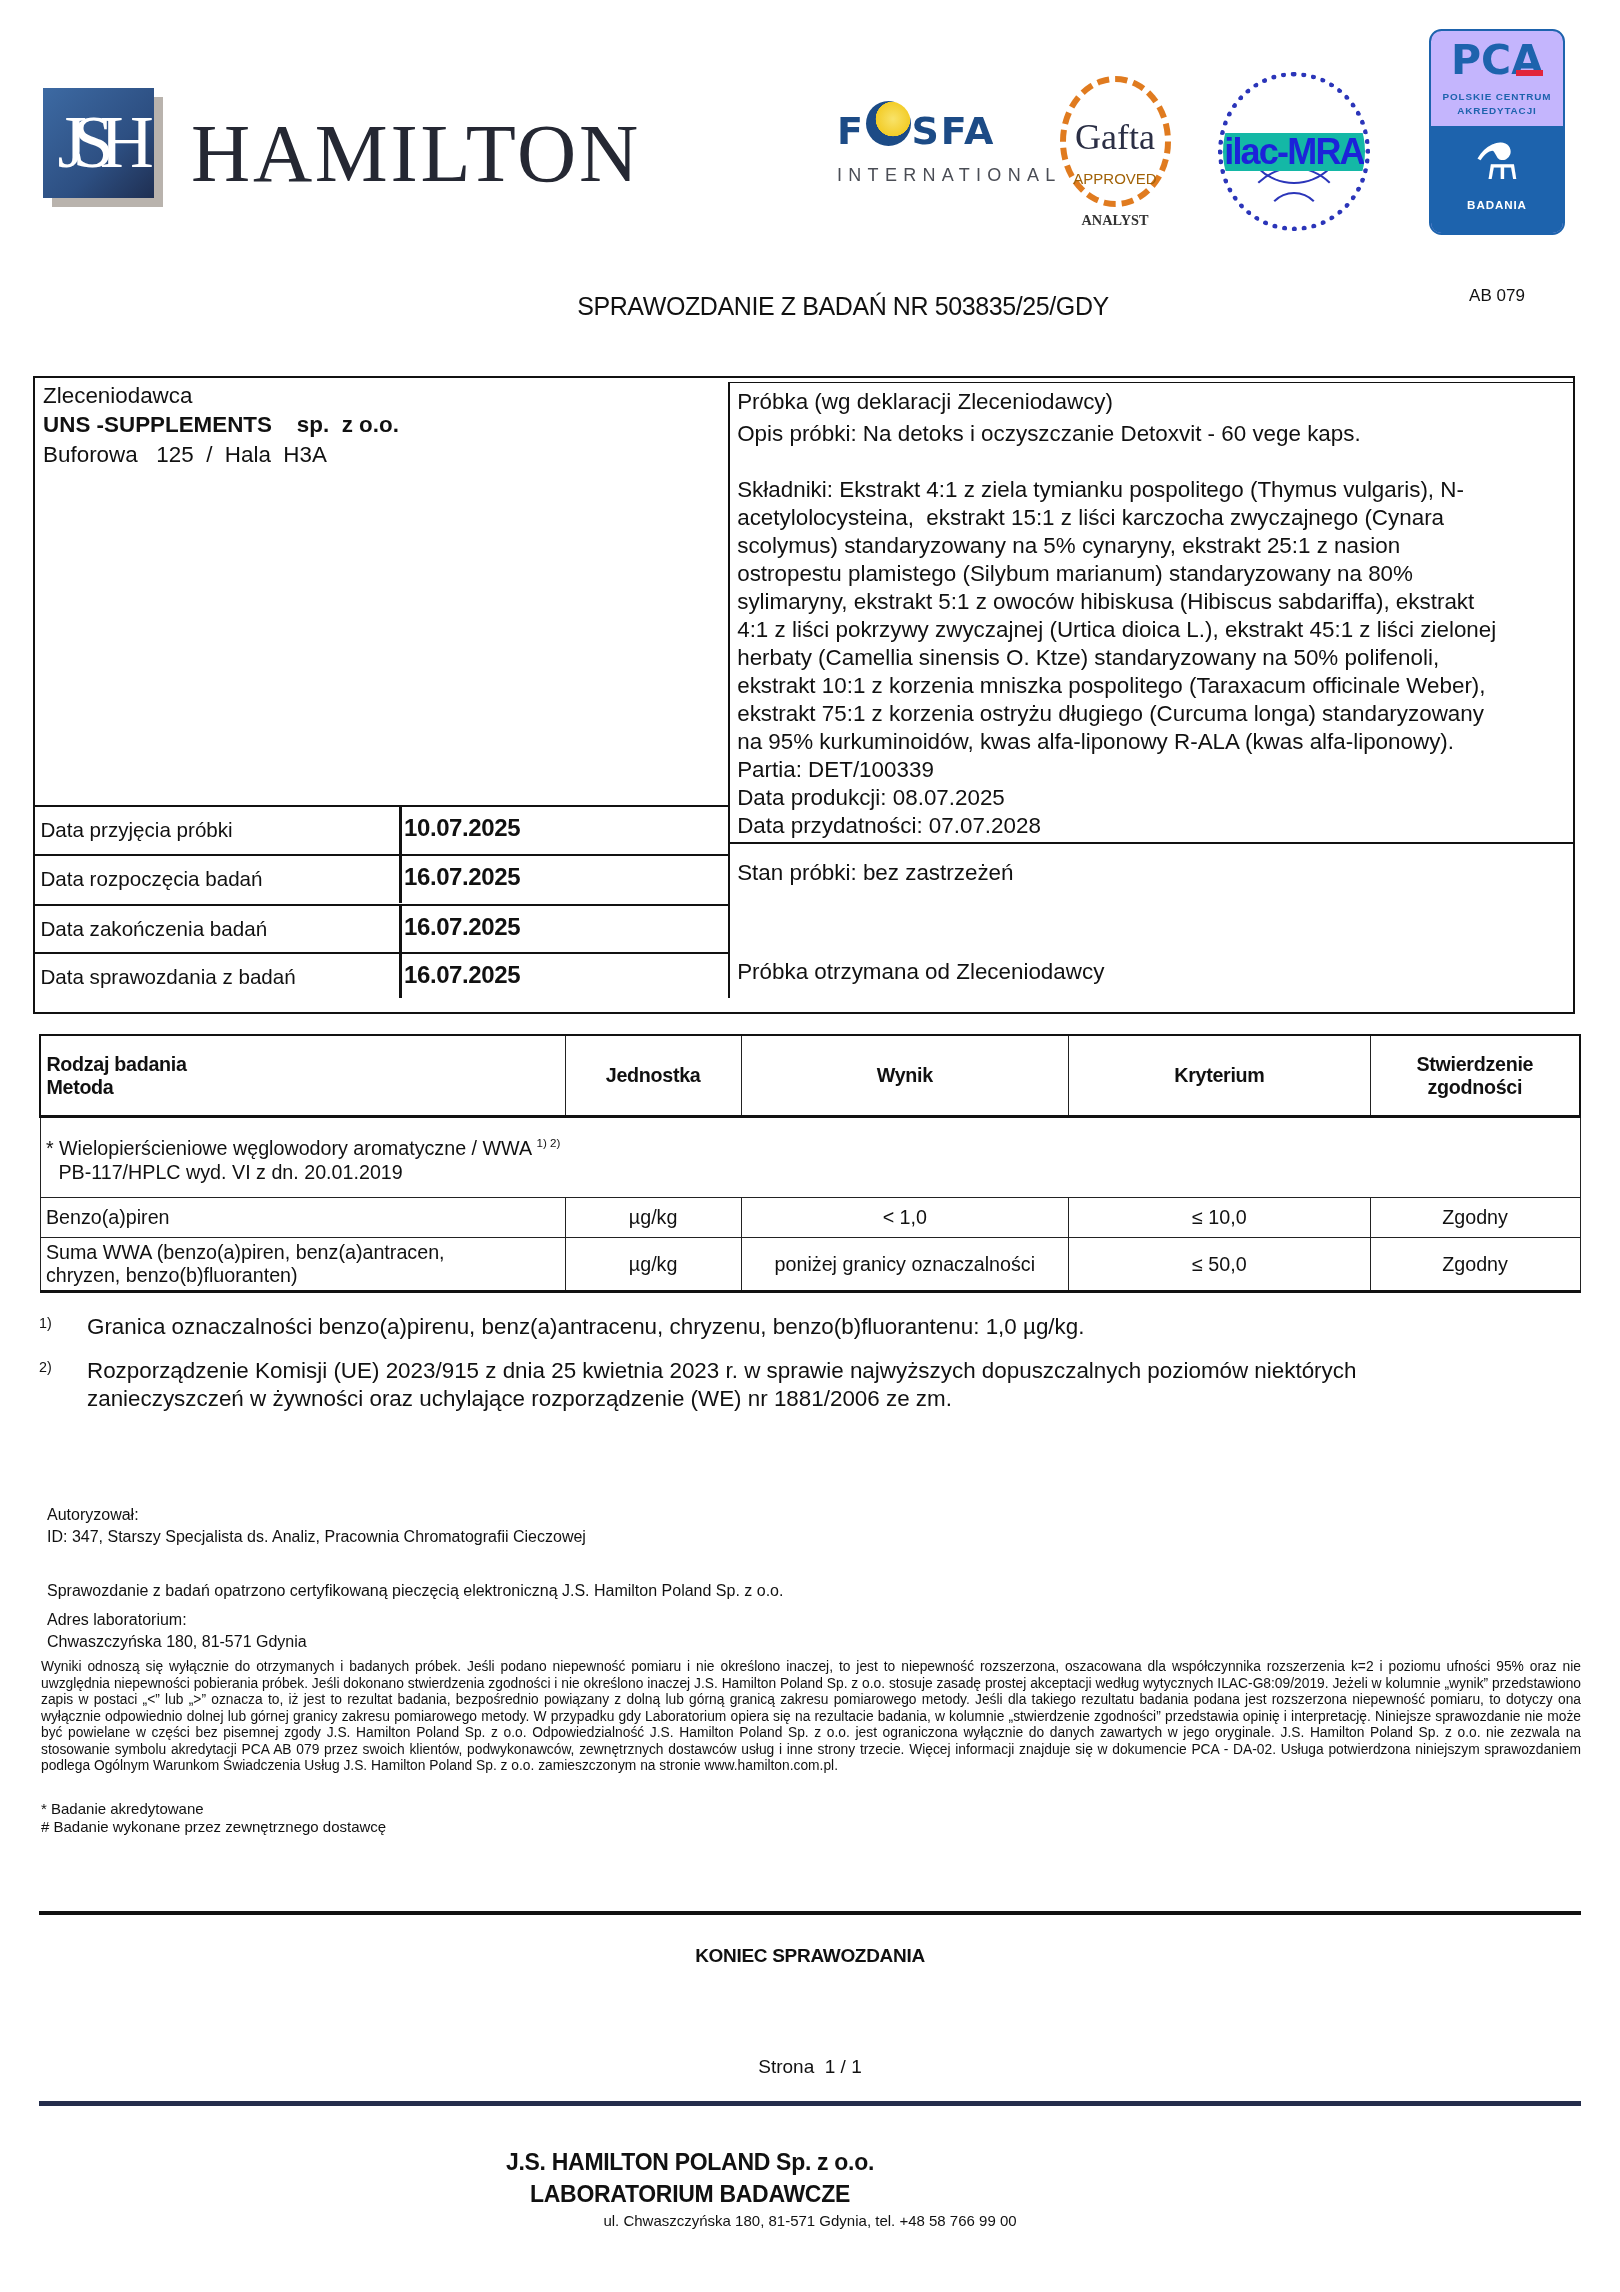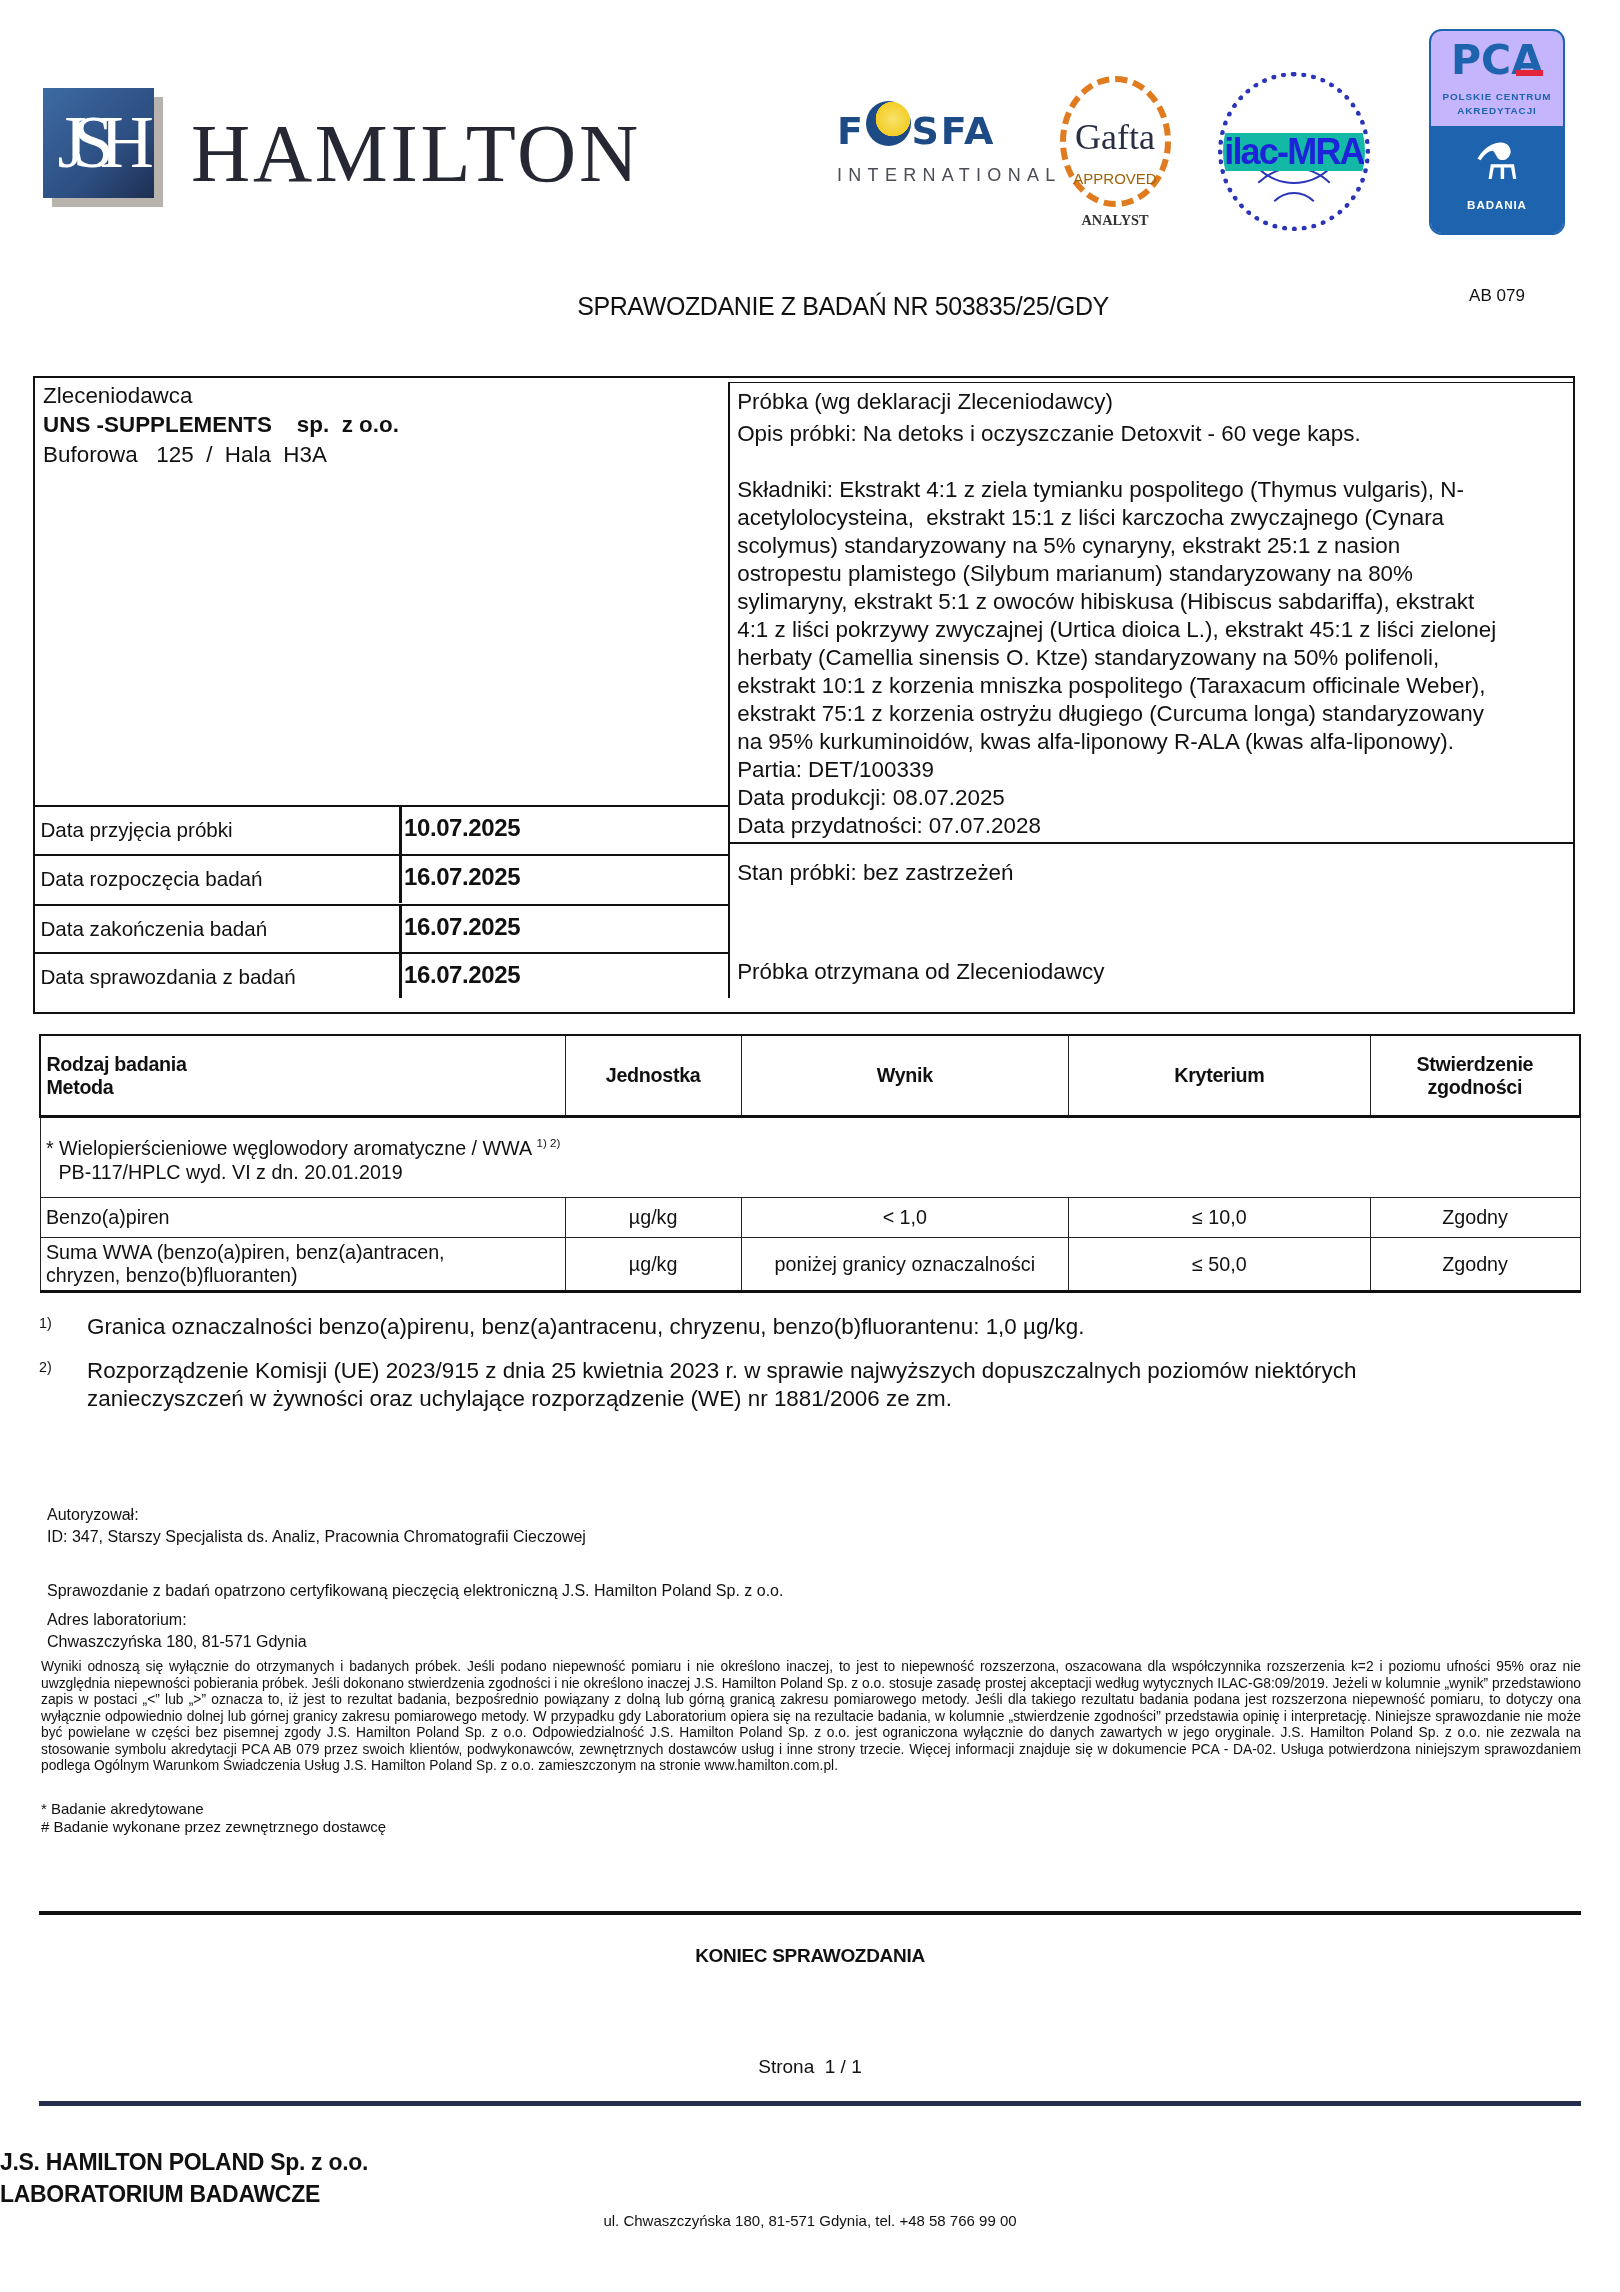--- a/index.html
+++ b/index.html
@@ -74,21 +74,21 @@
   .fn-text { position:absolute; left:48px; top:0; }
 
   .small-txt { left:47px; font-size:16px; line-height:20.6px; }
   #disclaimer { left:41px; top:1659px; width:1540px; font-size:13.8px; line-height:16.5px; text-align:justify; }
   .tag-line { left:41px; font-size:15px; line-height:18px; }
 
   #rule-1 { left:39px; top:1911px; width:1542px; height:3.6px; background:#111; }
   #end-report { left:0; width:1620px; top:1945px; text-align:center; font-size:19px; font-weight:bold; letter-spacing:-0.3px; }
   #page-num { left:0; width:1620px; top:2056px; text-align:center; font-size:19px; }
   #rule-2 { left:39px; top:2101px; width:1542px; height:4.5px; background:#242d4b; }
-  #footer-company { left:0; width:1380px; top:2146px; font-size:23px; font-weight:bold; line-height:32px; letter-spacing:-0.3px; }
+  #footer-company { left:0; width:1380px; top:2146px; text-align:center; font-size:23px; font-weight:bold; line-height:32px; letter-spacing:-0.3px; }
   #footer-address { left:0; width:1620px; top:2212px; text-align:center; font-size:15px; }
 </style>
 </head>
 <body>
 
 <div id="hamilton-logo" class="abs">
   <div class="jsh-shadow"></div>
   <div class="jsh-box">
     <div class="jsh-letters">JSH</div>
   </div>

